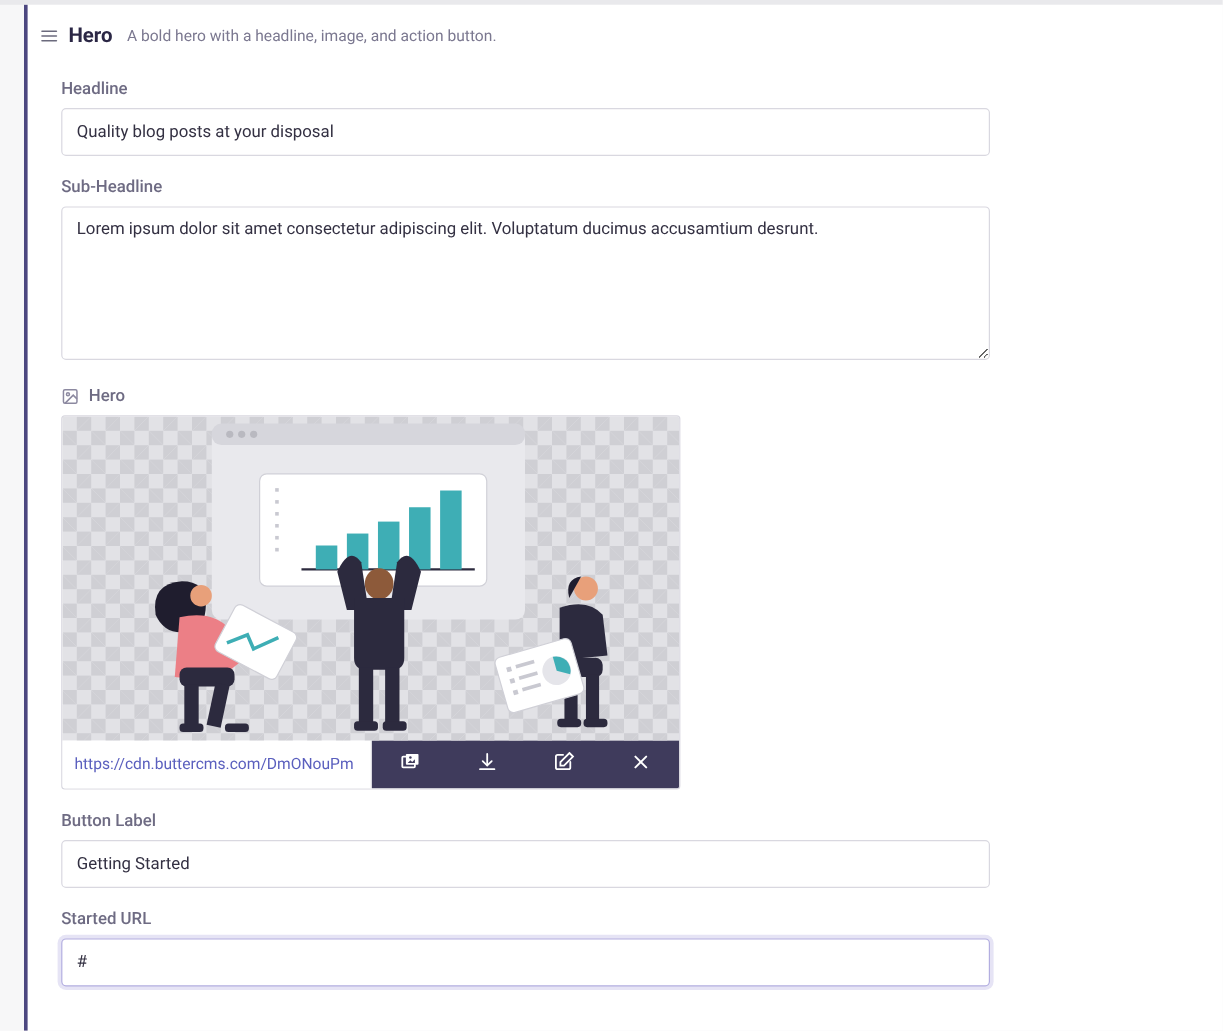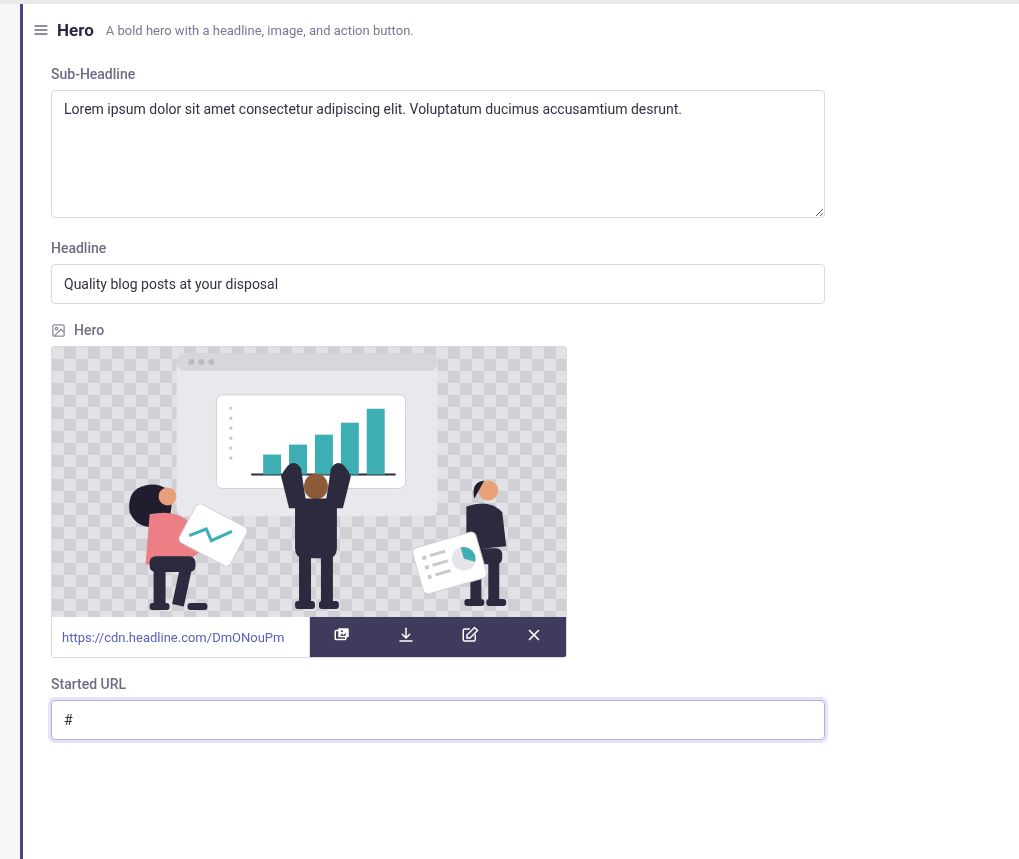--- a/index.html
+++ b/index.html
@@ -113,27 +113,27 @@
           <line x1="3" y1="18" x2="21" y2="18"></line>
         </svg>
     </span>
     <span class="panel-title">Hero</span>
     <span class="panel-desc">A bold hero with a headline, image, and action button.</span>
   </div>
 
   <div class="form-area">
 
     <div class="form-group">
+      <div class="form-label">Headline</div>
+      <input class="input" type="text" value="Quality blog posts at your disposal" style="">
+    </div>
+
+    <div class="form-group">
       <div class="form-label">Sub-Headline</div>
       <textarea class="textarea" style="">Lorem ipsum dolor sit amet consectetur adipiscing elit. Voluptatum ducimus accusamtium desrunt.</textarea>
-    </div>
-
-    <div class="form-group">
-      <div class="form-label">Headline</div>
-      <input class="input" type="text" value="Quality blog posts at your disposal" style="">
     </div>
 
     <div class="form-group">
       <div class="form-label">
         <span class="lbl-icon">
           <svg width="15" height="15" viewBox="0 0 24 24" fill="none" stroke="currentColor" stroke-width="2">
               <rect x="3" y="3" width="18" height="18" rx="2"></rect>
               <circle cx="9" cy="9" r="2"></circle>
               <path d="M21 15l-5-5L5 21"></path>
             </svg>
@@ -205,21 +205,21 @@
               <rect x="374" y="202" width="4" height="4" fill="#c9c9d1"></rect>
                 <rect x="382" y="202" width="16" height="3" fill="#c9c9d1"></rect>
               <rect x="374" y="212" width="4" height="4" fill="#c9c9d1"></rect>
                 <rect x="382" y="212" width="16" height="3" fill="#c9c9d1"></rect>
               <rect x="374" y="222" width="4" height="4" fill="#c9c9d1"></rect>
                 <rect x="382" y="222" width="16" height="3" fill="#c9c9d1"></rect>
             </g>
           </svg>
         </div>
         <div class="image-bar">
-          <a class="image-url">https://cdn.headline.com/DmONouPm</a>
+          <a class="image-url">https://cdn.buttercms.com/DmONouPm</a>
           <div class="image-actions">
             <div class="image-action">
               <span>
                 <svg viewBox="0 0 24 24" fill="currentColor">
                     <rect x="3" y="6" width="14" height="12" rx="1" fill="none" stroke="currentColor" stroke-width="2"></rect>
                     <rect x="7" y="3" width="14" height="12" rx="1" fill="currentColor"></rect>
                     <circle cx="12" cy="7" r="1.4" fill="#3f3b5c"></circle>
                     <path d="M9 13 l3 -3 l2 2 l3 -3 v4 h-8 z" fill="#3f3b5c"></path>
                   </svg>
               </span>
@@ -248,20 +248,22 @@
                     <line x1="6" y1="18" x2="18" y2="6"></line>
                   </svg>
               </span>
             </div>
           </div>
         </div>
       </div>
     </div>
 
     <div class="form-group">
+      <div class="form-label">Button Label</div>
+      <input class="input" type="text" value="Getting Started" style="">
     </div>
 
     <div class="form-group">
       <div class="form-label">Started URL</div>
       <input class="input focused" type="text" value="#" style="">
     </div>
 
   </div>
 </div>
 

